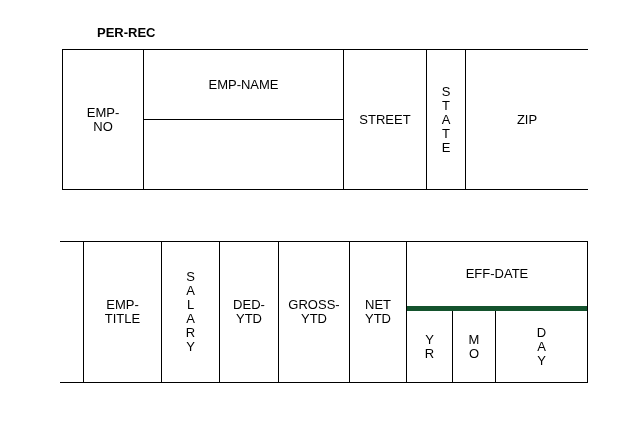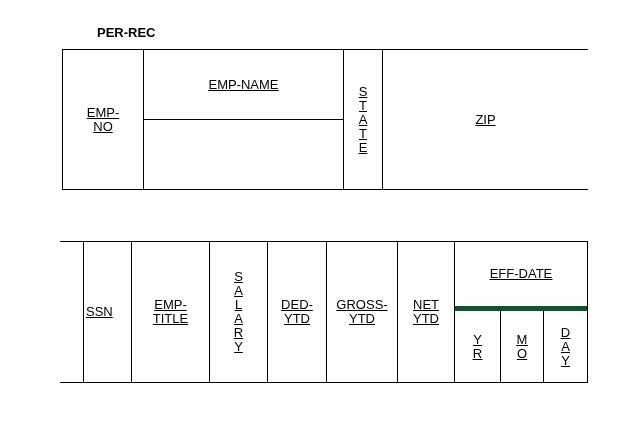--- a/index.html
+++ b/index.html
@@ -21,21 +21,21 @@
     padding-left: 32px;
   }
   .title-top { top: 25px; }
   .title-bottom { top: 221px; }
 
   .tbl {
     position: absolute;
     display: flex;
     box-sizing: border-box;
   }
-  .tbl * { box-sizing: border-box; text-decoration: underline; }
+  .tbl * { box-sizing: border-box; }
 
   .tbl-top {
     left: 62px;
     top: 49px;
     width: 526px;
     height: 141px;
     border-top: 1px solid #000;
     border-bottom: 1px solid #000;
     border-left: 1px solid #000;
     
@@ -98,32 +98,32 @@
   <div class="title title-top">PER-REC</div>
 
   <div class="tbl tbl-top">
     <div class="cell col-empno br">EMP-
 NO</div>
 
     <div class="group col-name-group br">
       <div class="cell group-header-top">EMP-NAME</div>
     </div>
 
+    <div class="cell col-street br">STREET</div>
     <div class="cell col-state br">S
 T
 A
 T
 E</div>
     <div class="cell col-zip">ZIP</div>
   </div>
 
 
   <div class="tbl tbl-bottom">
     <div class="cell col-stub br"></div>
-    <div class="cell col-ssn br">SSN</div>
     <div class="cell col-emptitle br">EMP-
 TITLE</div>
     <div class="cell col-salary br">S
 A
 L
 A
 R
 Y</div>
     <div class="cell col-ded br">DED-
 YTD</div>

